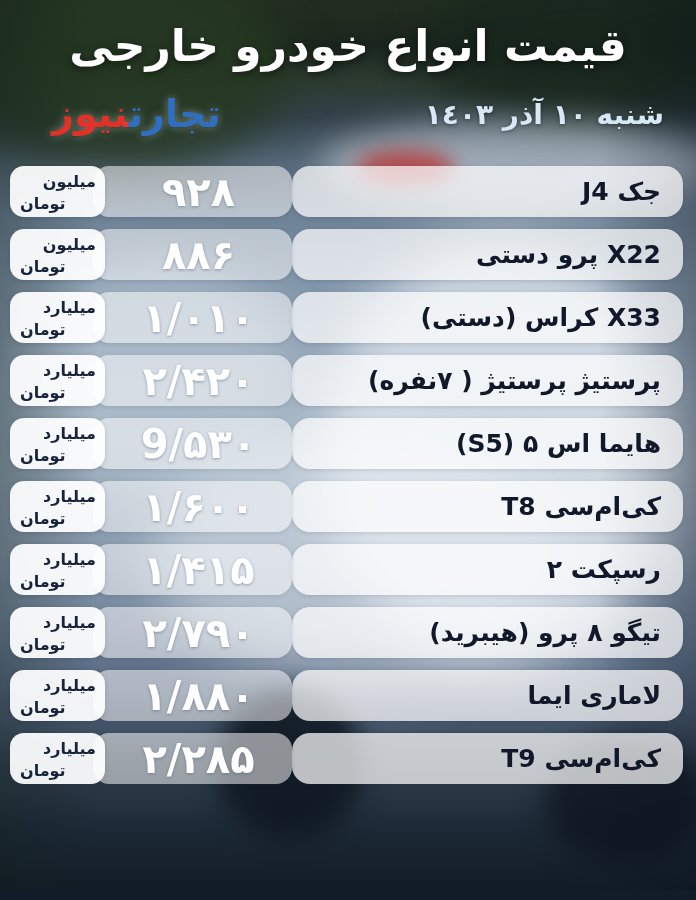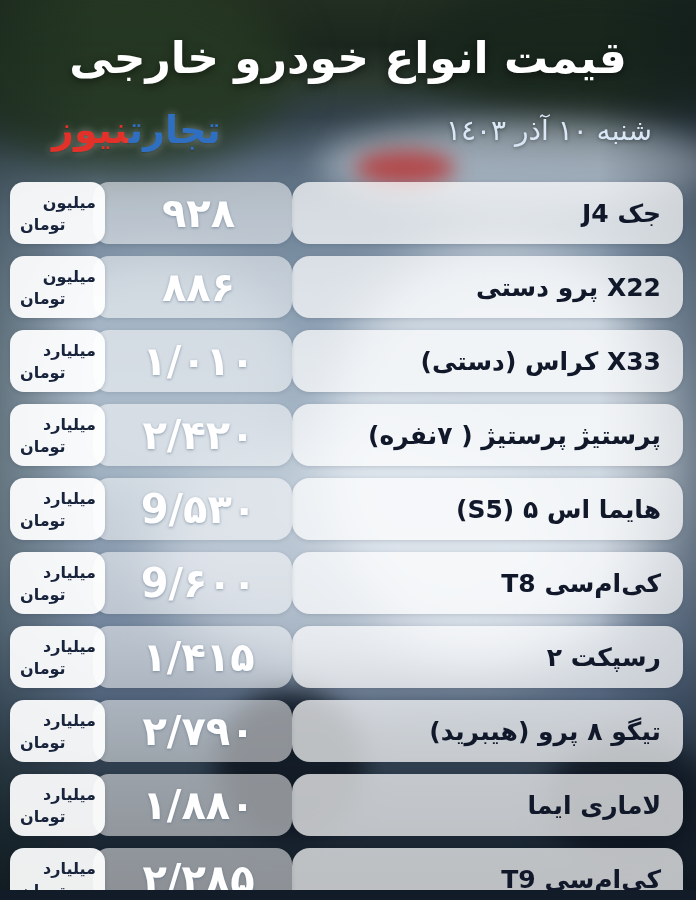--- a/index.html
+++ b/index.html
@@ -20,37 +20,37 @@
   .b-red{top:150px;left:355px;width:100px;height:36px;background:rgba(185,42,40,0.75);filter:blur(10px);}
   .b-suv{top:240px;left:320px;width:360px;height:430px;background:rgba(240,245,249,0.65);filter:blur(26px);}
   .b-carleft{top:260px;left:25px;width:270px;height:230px;background:rgba(200,211,222,0.45);filter:blur(24px);}
   .b-mid{top:430px;left:150px;width:420px;height:250px;background:rgba(233,239,245,0.5);filter:blur(28px);}
   .b-wheel1{top:690px;left:215px;width:150px;height:150px;background:rgba(14,22,32,0.85);filter:blur(12px);}
   .b-wheel2{top:735px;left:545px;width:160px;height:130px;background:rgba(12,20,30,0.8);filter:blur(14px);}
   .edge-shade{position:absolute;inset:0;background:linear-gradient(90deg,rgba(18,32,28,0.35) 0%,rgba(0,0,0,0) 14%,rgba(0,0,0,0) 86%,rgba(8,16,26,0.3) 100%);}
   
   .content{position:relative;z-index:2;}
   .title{
-    margin:12px;padding-top:16px;text-align:center;
+    margin:0;padding-top:16px;text-align:center;
     font-size:44px;font-weight:bold;color:#ffffff;line-height:1.35;
     text-shadow:0 2px 8px rgba(0,0,0,0.55);
   }
   .subheader{
     margin-top:8px;height:62px;display:flex;align-items:center;
-    justify-content:space-between;padding:0 44px 0 52px;
+    justify-content:space-between;padding:0 32px 0 52px;
   }
   .logo{font-size:38px;font-weight:bold;white-space:nowrap;
     text-shadow:0 0 8px rgba(255,255,255,0.4),0 1px 2px rgba(0,0,0,0.35);}
   .logo .blue{color:#2f6fc2;}
   .logo .red{color:#e23128;}
-  .date{font-size:28px;font-weight:normal;color:#d9e7f6;
+  .date{font-size:28px;font-weight:bold;color:#d9e7f6;
     text-shadow:0 1px 4px rgba(0,0,0,0.4);}
   
   .rows{margin-top:21px;padding:0 13px 0 10px;}
-  .row{display:flex;height:62px;margin-bottom:12px;}
+  .row{display:flex;height:51px;margin-bottom:12px;}
   .row:last-child{margin-bottom:0;}
   .bar{position:relative;display:flex;width:282px;flex:0 0 282px;}
   .unit-pill{
     width:95px;flex:0 0 95px;z-index:2;border-radius:14px;
     background:rgba(255,255,255,0.93);
     display:flex;flex-direction:column;justify-content:center;
     box-shadow:0 1px 4px rgba(25,35,55,0.18);
   }
   .unit-a{font-size:16px;font-weight:bold;color:#18233c;text-align:right;padding:2px 9px 1px 0;line-height:1.25;}
   .unit-b{font-size:16px;font-weight:bold;color:#18233c;text-align:left;padding:1px 0 0 10px;line-height:1.25;}
@@ -152,21 +152,21 @@
         </div>
         <div class="name-pill" dir="rtl">هایما اس ۵ (S5)</div>
       </div>
 
       <div class="row">
         <div class="bar">
           <div class="unit-pill" dir="rtl">
             <div class="unit-a">میلیارد</div>
             <div class="unit-b">تومان</div>
           </div>
-          <div class="price-pill" dir="rtl">9/۶۰۰</div>
+          <div class="price-pill" dir="rtl">۱/۶۰۰</div>
         </div>
         <div class="name-pill" dir="rtl">کی‌ام‌سی T8</div>
       </div>
 
       <div class="row">
         <div class="bar">
           <div class="unit-pill" dir="rtl">
             <div class="unit-a">میلیارد</div>
             <div class="unit-b">تومان</div>
           </div>

